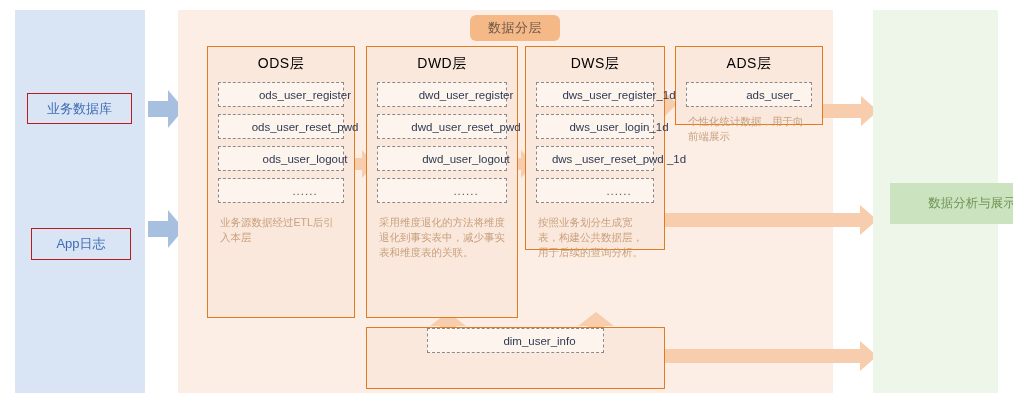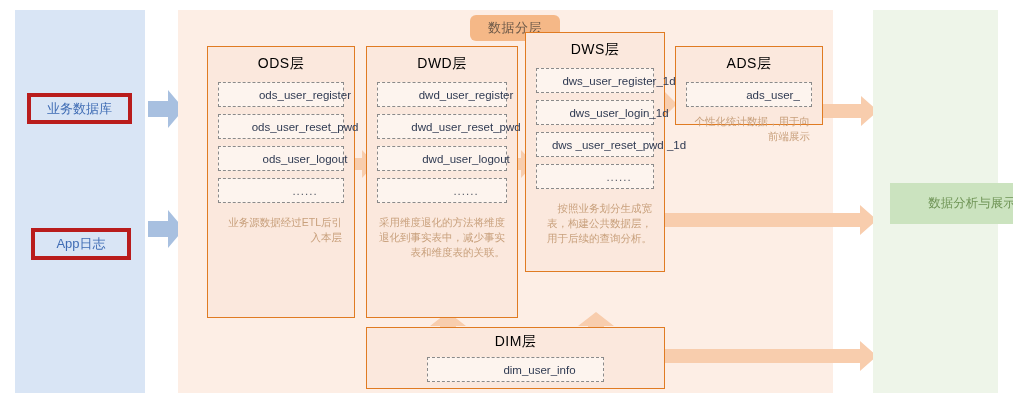--- a/index.html
+++ b/index.html
@@ -36,21 +36,21 @@
     background: #b4cbe8;
     color: #3f6cb4;
     font-size: 13px;
     display: flex;
     align-items: center;
     justify-content: center;
     letter-spacing: 0.5px;
   }
   .source-box {
     position: absolute;
-    border: 4px solid #b91c1c;
+    border: 1px solid #b91c1c;
     background: #d9e5f5;
     color: #3f6cb4;
     font-size: 13px;
     display: flex;
     align-items: center;
     justify-content: center;
     box-sizing: border-box;
   }
   .src-db {
     left: 27px;
@@ -129,28 +129,28 @@
     padding-left: 48px;
   }
   .tbl.dots {
     color: #555a66;
     letter-spacing: 1px;
   }
   .note {
     color: #c8a07c;
     font-size: 10.5px;
     line-height: 15px;
-    text-align: right;
+    text-align: left;
     padding: 0 12px;
     margin-top: 12px;
   }
 
   .box-ods { left: 207px; top: 46px; width: 148px; height: 272px; }
   .box-dwd { left: 366px; top: 46px; width: 152px; height: 272px; }
-  .box-dws { left: 525px; top: 32px; width: 140px; height: 240px; }
+  .box-dws { left: 525px; top: 46px; width: 140px; height: 204px; }
   .box-ads { left: 675px; top: 46px; width: 148px; height: 79px; }
   .box-dim { left: 366px; top: 327px; width: 299px; height: 62px; }
 
   .box-ads .note { margin-top: 7px; }
   .box-dim .layer-head { margin-top: 5px; margin-bottom: 6px; }
   .box-dim .tbl { margin: 0 60px; }
 
   
   .peach {
     position: absolute;
@@ -281,20 +281,19 @@
     <div class="note">按照业务划分生成宽表，构建公共数据层，用于后续的查询分析。</div>
   </div>
 
   <div class="layer-box box-ads">
     <div class="layer-head">ADS层</div>
     <div class="tbl">ads_user_</div>
     <div class="note">个性化统计数据，用于向前端展示</div>
   </div>
 
   <div class="layer-box box-dim">
-    <div class="layer-head">DIM层</div>
     <div class="tbl">dim_user_info</div>
   </div>
 
   <div class="result-panel"></div>
   <div class="result-box">数据分析与展示</div>
 
 </div>
 
 </body></html>

